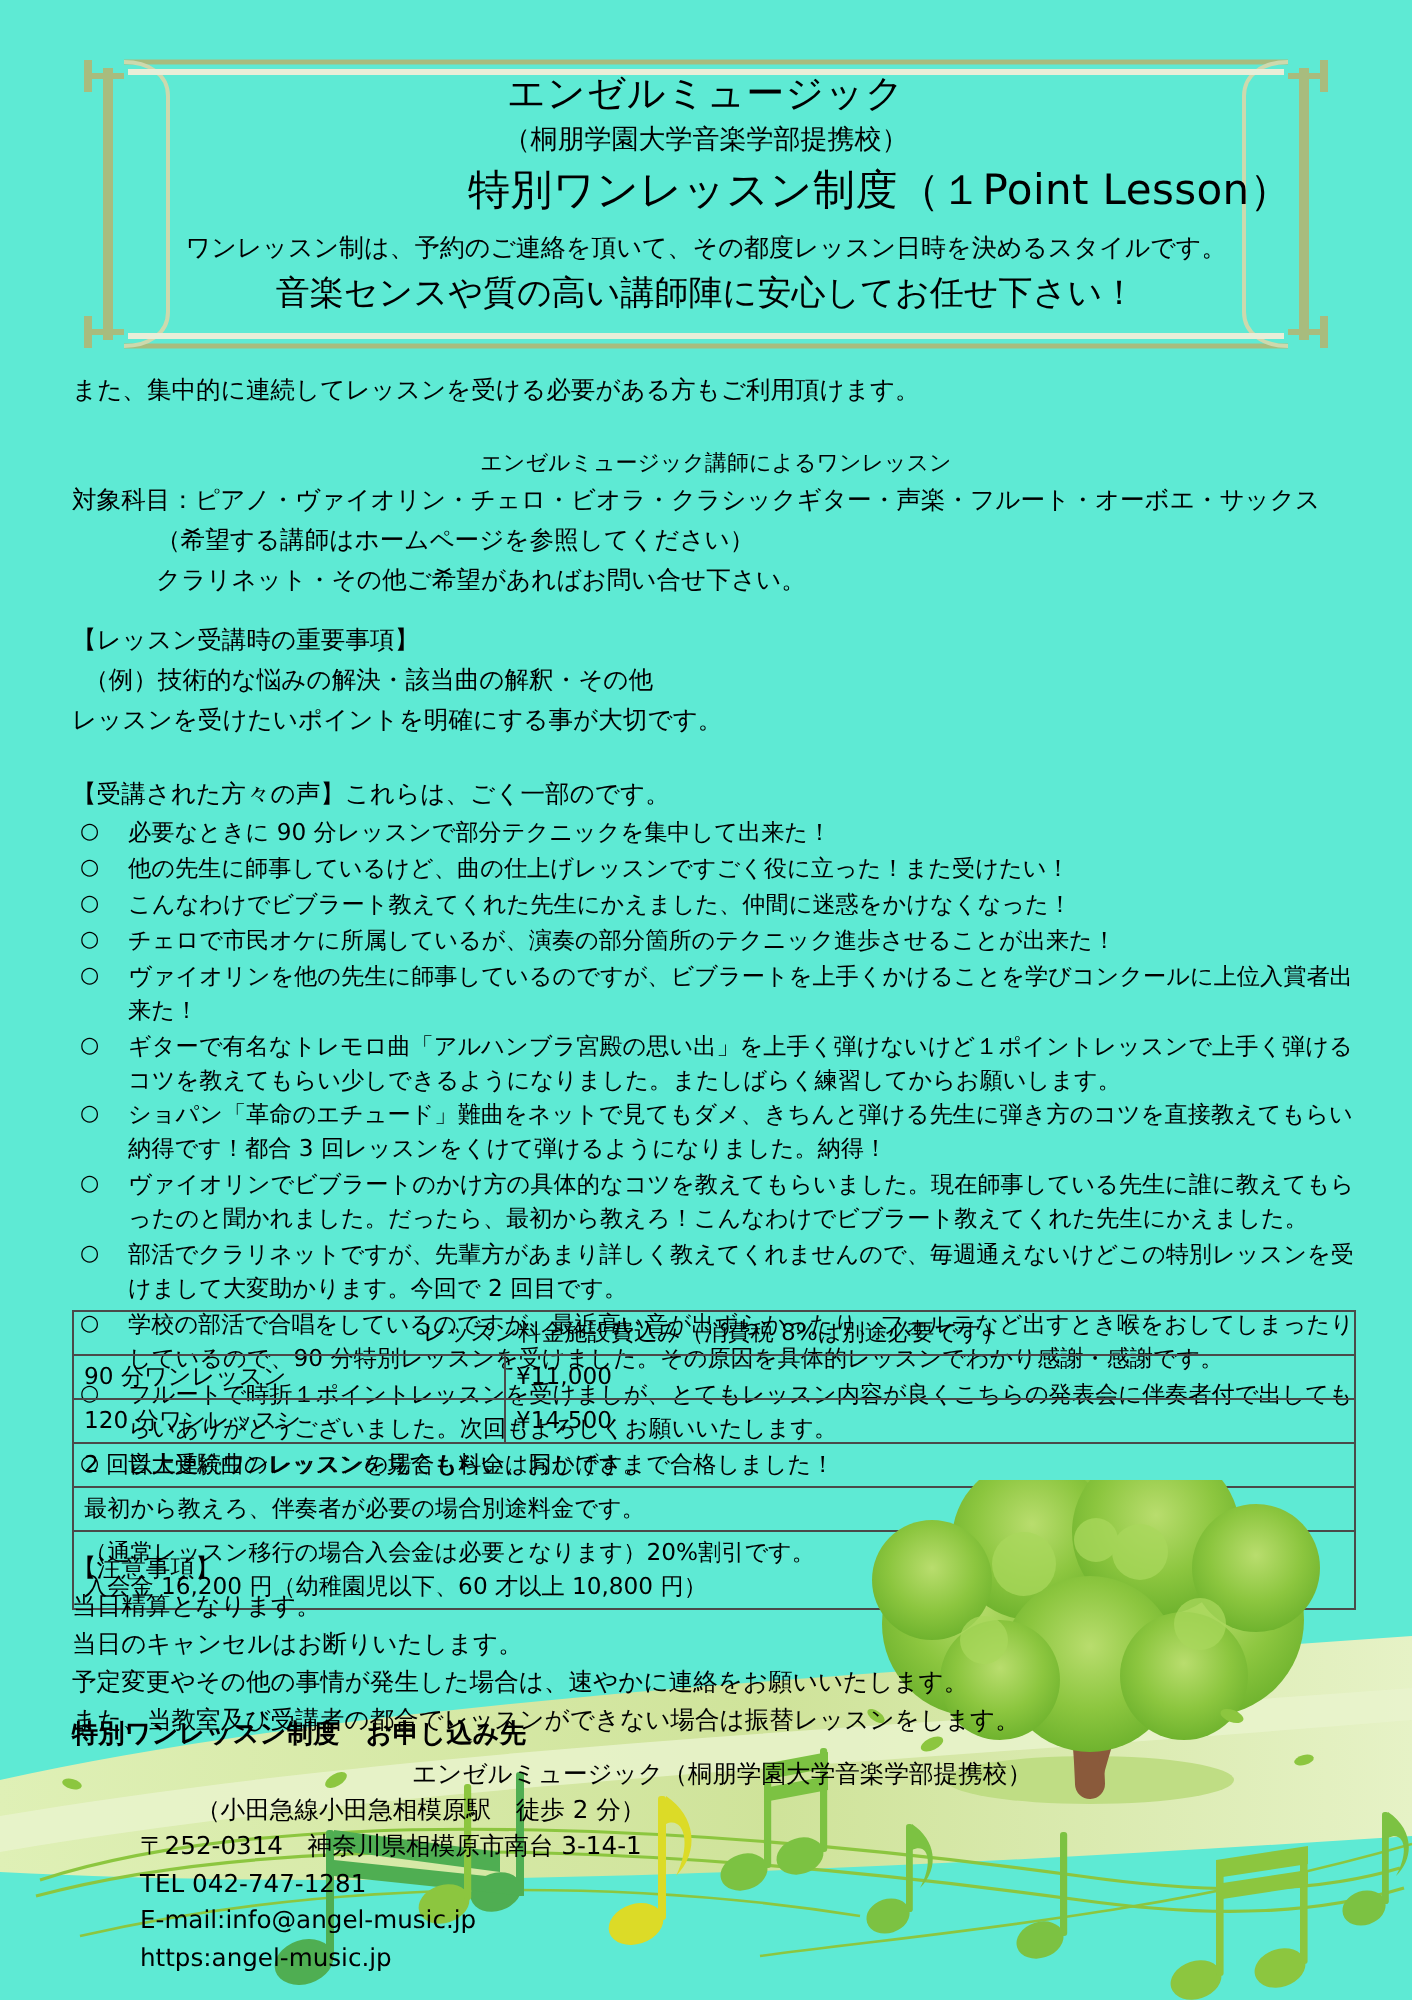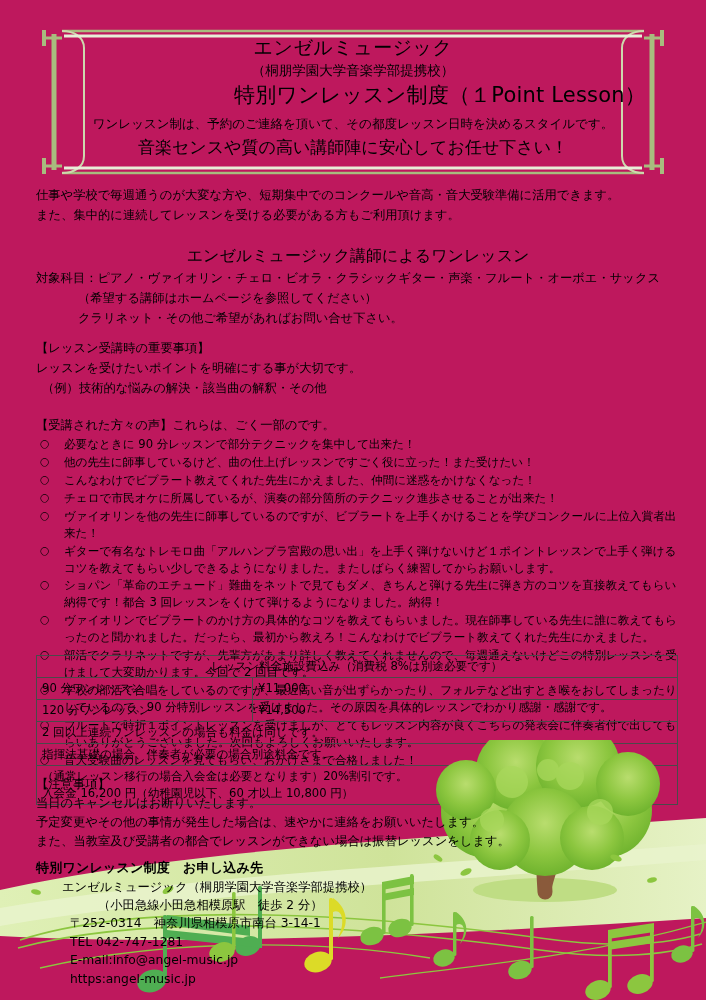--- a/index.html
+++ b/index.html
@@ -9,21 +9,21 @@
   }
   body {
     font-family: "DejaVu Sans", "Liberation Sans", sans-serif;
     color: #000000;
   }
   #page {
     position: relative;
     width: 706px;
     height: 1000px;
     overflow: hidden;
-    background: #be185d;
+    background: #5eead4;
   }
 
   
   .frame-wrap {
     position: absolute;
     left: 40px;
     top: 28px;
     width: 626px;
     height: 148px;
   }
@@ -67,21 +67,21 @@
     left: 36px;
     top: 186px;
     width: 644px;
   }
   .para {
     font-size: 12.3px;
     line-height: 1.62;
   }
   .center-line {
     text-align: center;
-    font-size: 16px;
+    font-size: 11px;
     line-height: 1.62;
   }
   .indent1 { padding-left: 42px; }
 
   .spacer-sm { height: 11px; }
   .spacer-md { height: 17px; }
 
   .sec-head {
     font-size: 12.3px;
     line-height: 1.62;
@@ -158,21 +158,21 @@
   .f-head {
     font-size: 13px;
     font-weight: bold;
     line-height: 1.5;
     letter-spacing: .2px;
   }
   .f-line {
     font-size: 12.3px;
     line-height: 1.5;
   }
-  .f-i1 { padding-left: 26px; }
+  .f-i1 { padding-left: 26px; text-align: right; }
   .f-i2 { padding-left: 62px; }
   .f-i3 { padding-left: 34px; }
 </style>
 </head>
 <body>
 
 <div id="page">
 
   <div class="frame-wrap">
     <svg class="frame-svg" viewBox="0 0 626 148" preserveAspectRatio="none">
@@ -191,35 +191,34 @@
   <div class="header-block">
     <div class="h-title1">エンゼルミュージック</div>
     <div class="h-title2">（桐朋学園大学音楽学部提携校）</div>
     <div class="h-title3">特別ワンレッスン制度（１Point Lesson）</div>
     <div class="h-sub1">ワンレッスン制は、予約のご連絡を頂いて、その都度レッスン日時を決めるスタイルです。</div>
     <div class="h-sub2">音楽センスや質の高い講師陣に安心してお任せ下さい！</div>
   </div>
 
   <div class="body-area">
 
-    <div class="para">仕事や学校で毎週通うのが大変な方や、短期集中でのコンクールや音高・音大受験準備に活用できます。</div>
     <div class="para">また、集中的に連続してレッスンを受ける必要がある方もご利用頂けます。</div>
 
     <div class="spacer-md"></div>
 
     <div class="center-line">エンゼルミュージック講師によるワンレッスン</div>
     <div class="para">対象科目：ピアノ・ヴァイオリン・チェロ・ビオラ・クラシックギター・声楽・フルート・オーボエ・サックス</div>
     <div class="para indent1">（希望する講師はホームページを参照してください）</div>
     <div class="para indent1">クラリネット・その他ご希望があればお問い合せ下さい。</div>
 
     <div class="spacer-sm"></div>
 
     <div class="sec-head">【レッスン受講時の重要事項】</div>
+    <div class="para" style="padding-left:6px">（例）技術的な悩みの解決・該当曲の解釈・その他</div>
     <div class="para">レッスンを受けたいポイントを明確にする事が大切です。</div>
-    <div class="para" style="padding-left:6px">（例）技術的な悩みの解決・該当曲の解釈・その他</div>
 
     <div class="spacer-md"></div>
 
     <div class="sec-head">【受講された方々の声】これらは、ごく一部のです。</div>
     <ul class="voices" id="voices-list">
         <li><span class="bullet">○</span><span>必要なときに 90 分レッスンで部分テクニックを集中して出来た！</span></li>
         <li><span class="bullet">○</span><span>他の先生に師事しているけど、曲の仕上げレッスンですごく役に立った！また受けたい！</span></li>
         <li><span class="bullet">○</span><span>こんなわけでビブラート教えてくれた先生にかえました、仲間に迷惑をかけなくなった！</span></li>
         <li><span class="bullet">○</span><span>チェロで市民オケに所属しているが、演奏の部分箇所のテクニック進歩させることが出来た！</span></li>
         <li><span class="bullet">○</span><span>ヴァイオリンを他の先生に師事しているのですが、ビブラートを上手くかけることを学びコンクールに上位入賞者出来た！</span></li>
@@ -243,21 +242,21 @@
           <td>¥11,000</td>
         </tr>
         <tr>
           <td class="col1">120 分ワンレッスン</td>
           <td>¥14,500</td>
         </tr>
         <tr>
           <td colspan="2">2 回以上連続ワンレッスンの場合も料金は同じです。</td>
         </tr>
         <tr>
-          <td colspan="2">指揮法基礎の場合、伴奏者が必要の場合別途料金です。</td>
+          <td colspan="2">最初から教えろ、伴奏者が必要の場合別途料金です。</td>
         </tr>
         <tr>
           <td colspan="2">
             <div>（通常レッスン移行の場合入会金は必要となります）20%割引です。</div>
             <div>入会金 16,200 円（幼稚園児以下、60 才以上 10,800 円）</div>
           </td>
         </tr>
       </tbody>
   </table>
 
@@ -394,20 +393,21 @@
             <rect x="691" y="166" width="3.4" height="46" rx="1.4"></rect>
             <path d="M694,166 C706,174 708,188 698,198 C705,185 702,175 694,179 Z"></path>
           </g>
         </g>
       </g>
     </svg>
   </div>
 
   <div class="notes">
     <div class="para">【注意事項】</div>
+    <div class="para">当日精算となります。</div>
     <div class="para">当日のキャンセルはお断りいたします。</div>
     <div class="para">予定変更やその他の事情が発生した場合は、速やかに連絡をお願いいたします。</div>
     <div class="para">また、当教室及び受講者の都合でレッスンができない場合は振替レッスンをします。</div>
   </div>
 
   <div class="footer-contact">
     <div class="f-head">特別ワンレッスン制度　お申し込み先</div>
     <div class="f-line f-i1">エンゼルミュージック（桐朋学園大学音楽学部提携校）</div>
     <div class="f-line f-i2">（小田急線小田急相模原駅　徒歩 2 分）</div>
     <div class="f-line f-i3">〒252-0314　神奈川県相模原市南台 3-14-1</div>

